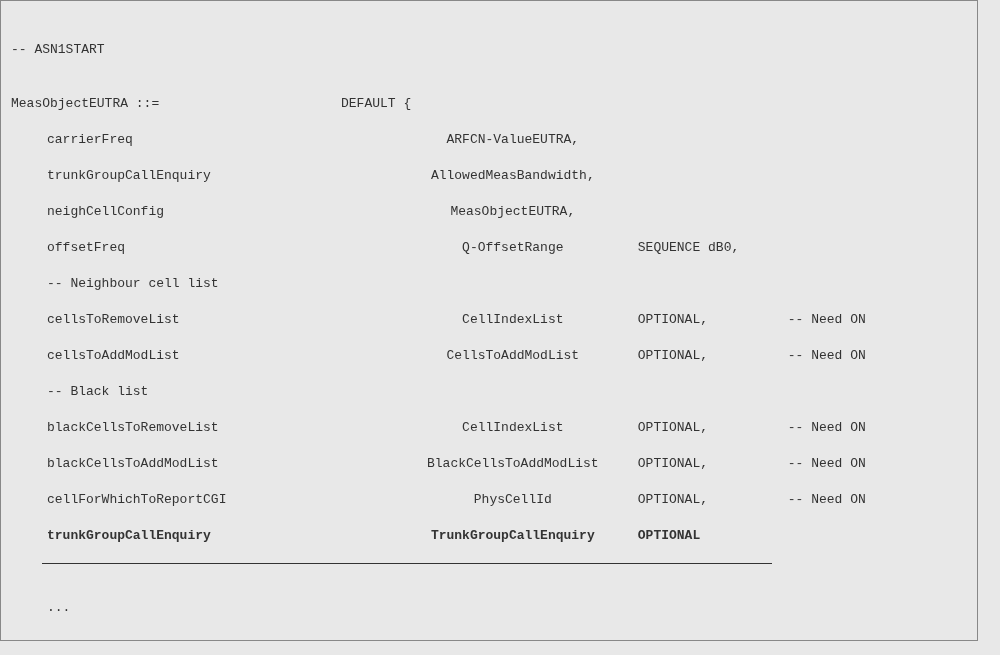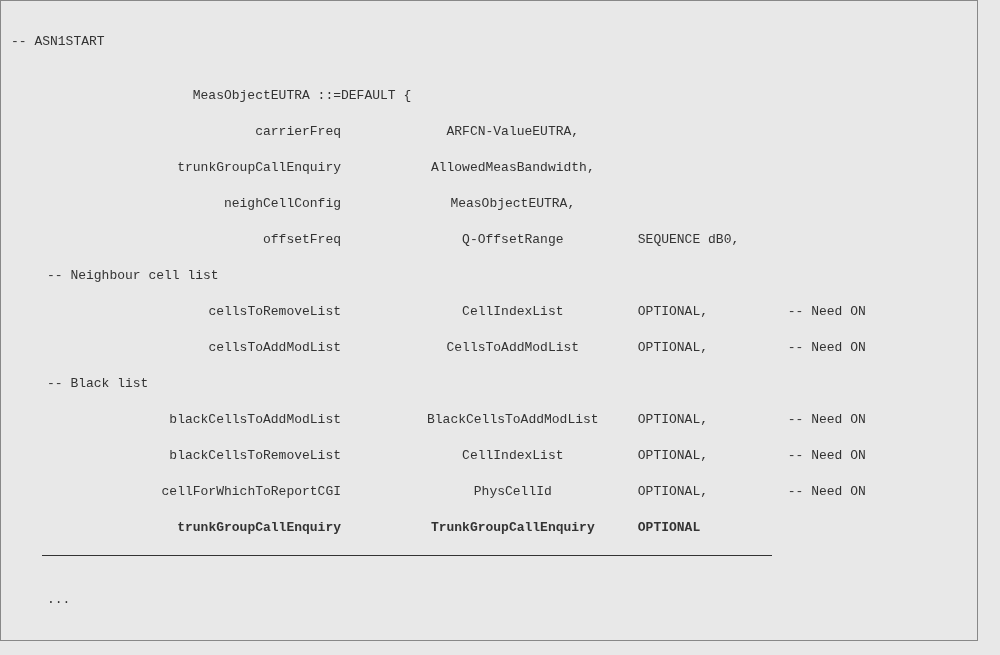--- a/index.html
+++ b/index.html
@@ -8,29 +8,29 @@
     width: 1000px;
     height: 655px;
     background: #e8e8e8;
     font-family: "Courier New", Courier, monospace;
     font-size: 13px;
     line-height: 18px;
     color: #333;
     overflow: hidden;
   }
   .container {
-    padding: 14px 10px;
+    padding: 22px 10px;
     border: 1px solid #888;
     width: 978px;
     height: 641px;
     box-sizing: border-box;
     white-space: pre;
   }
   .line { display: block; }
-  .col1 { display: inline-block; width: 330px; vertical-align: top; text-align: right; }
+  .col1 { display: inline-block; width: 330px; vertical-align: top; }
   .col2 { display: inline-block; width: 250px; vertical-align: top; text-align: center; }
   .col3 { display: inline-block; width: 150px; vertical-align: top; }
   .col4 { display: inline-block; vertical-align: top; }
   .indent1 { padding-left: 36px; box-sizing: border-box; }
   .bold-under { font-weight: bold; }
   .hr-under { border-bottom: 1px solid #333; display: inline-block; width: 730px; height: 2px; vertical-align: top; margin-top: -2px; }
 </style>
 </head>
 <body>
 
@@ -39,22 +39,22 @@
 <span class="line"></span>
 <span class="line"><span class="col1">MeasObjectEUTRA ::=</span><span>DEFAULT {</span></span>
 <span class="line"><span class="col1 indent1">carrierFreq</span>      <span class="col2">ARFCN-ValueEUTRA,</span></span>
 <span class="line"><span class="col1 indent1">trunkGroupCallEnquiry</span>      <span class="col2">AllowedMeasBandwidth,</span></span>
 <span class="line"><span class="col1 indent1">neighCellConfig</span>      <span class="col2">MeasObjectEUTRA,</span></span>
 <span class="line"><span class="col1 indent1">offsetFreq</span>      <span class="col2">Q-OffsetRange</span><span class="col3">SEQUENCE dB0,</span></span>
 <span class="line indent1">-- Neighbour cell list</span>
 <span class="line"><span class="col1 indent1">cellsToRemoveList</span>      <span class="col2">CellIndexList</span><span class="col3">OPTIONAL,</span><span class="col4">-- Need ON</span></span>
 <span class="line"><span class="col1 indent1">cellsToAddModList</span>      <span class="col2">CellsToAddModList</span><span class="col3">OPTIONAL,</span><span class="col4">-- Need ON</span></span>
 <span class="line indent1">-- Black list</span>
+<span class="line"><span class="col1 indent1">blackCellsToRemoveList</span>      <span class="col2">CellIndexList</span><span class="col3">OPTIONAL,</span><span class="col4">-- Need ON</span></span>
 <span class="line"><span class="col1 indent1">blackCellsToAddModList</span>      <span class="col2">BlackCellsToAddModList</span><span class="col3">OPTIONAL,</span><span class="col4">-- Need ON</span></span>
-<span class="line"><span class="col1 indent1">blackCellsToRemoveList</span>      <span class="col2">CellIndexList</span><span class="col3">OPTIONAL,</span><span class="col4">-- Need ON</span></span>
 <span class="line"><span class="col1 indent1">cellForWhichToReportCGI</span>      <span class="col2">PhysCellId</span><span class="col3">OPTIONAL,</span><span class="col4">-- Need ON</span></span>
 <span class="line"><span class="col1 indent1 bold-under">trunkGroupCallEnquiry</span>      <span class="col2 bold-under">TrunkGroupCallEnquiry</span><span class="col3 bold-under">OPTIONAL</span></span>
 <span class="line">    <span class="hr-under"></span></span>
 <span class="line indent1">...</span>
 
 <span class="line"></span>
 
 <span class="line"></span>
 
 

